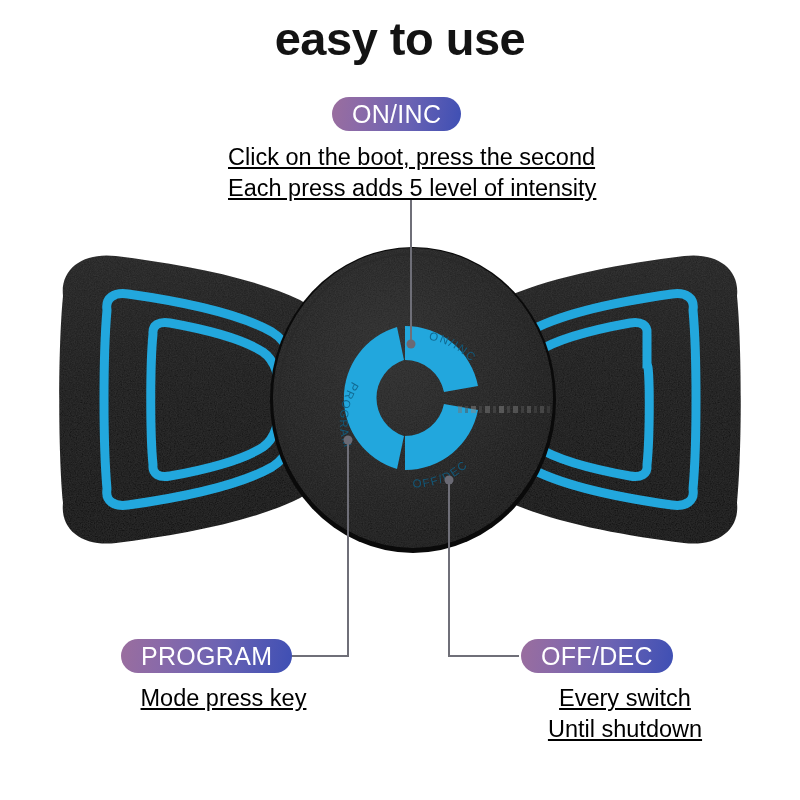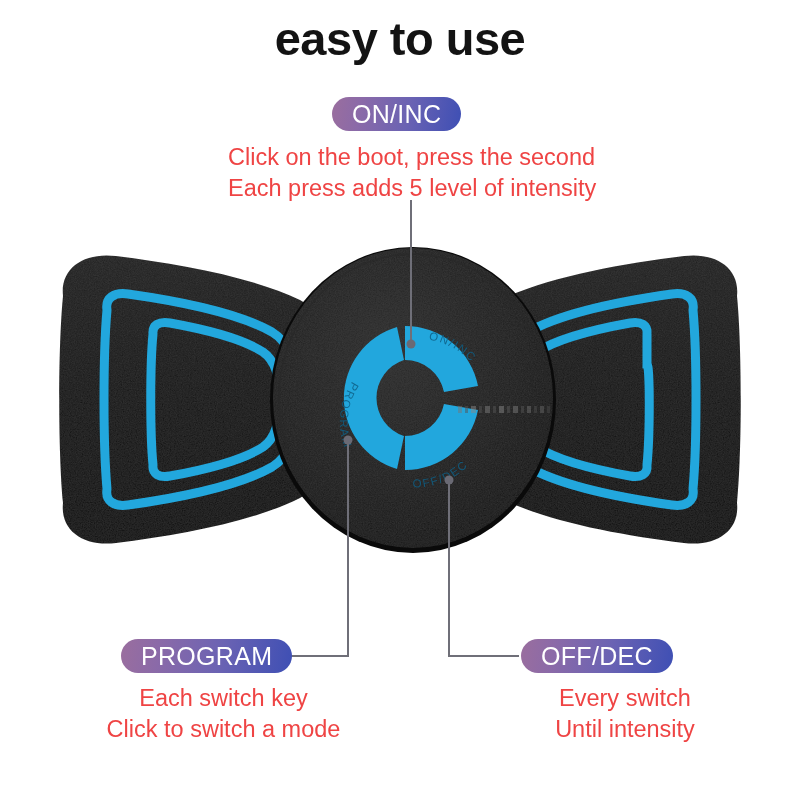--- a/index.html
+++ b/index.html
@@ -76,22 +76,23 @@
   #badge-off-dec {
     left: 521px;
     top: 639px;
   }
 
   
   .callout-text {
     position: absolute;
     font-size: 23.5px;
     line-height: 1.30;
-    color: #ef4444;
+    color: #000000;
     white-space: nowrap;
+    text-decoration: underline;
   }
   #desc-on-inc {
     left: 228px;
     top: 142px;
     text-align: left;
   }
   #desc-program {
     left: 86px;
     top: 683px;
     text-align: center;
@@ -272,22 +273,21 @@
   <div class="badge" id="badge-program">PROGRAM</div>
 
   <div class="badge" id="badge-off-dec">OFF/DEC</div>
 
   <div class="callout-text" id="desc-on-inc">
     <div>Click on the boot, press the second</div>
     <div>Each press adds 5 level of intensity</div>
   </div>
 
   <div class="callout-text" id="desc-program">
-    <div>Each switch key</div>
-    <div>Click to switch a mode</div>
+    <div>Mode press key</div>
   </div>
 
   <div class="callout-text" id="desc-off-dec">
     <div>Every switch</div>
-    <div>Until intensity</div>
+    <div>Until shutdown</div>
   </div>
 
 </div>
 
 </body></html>

